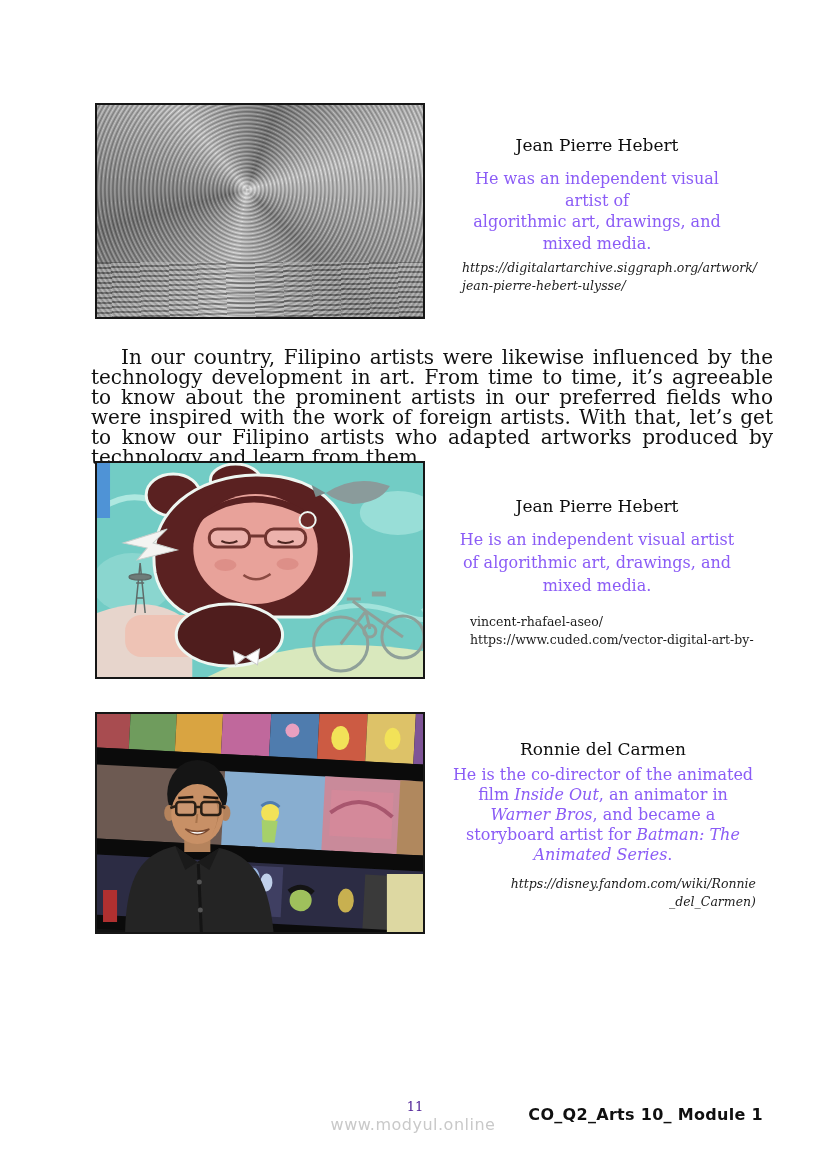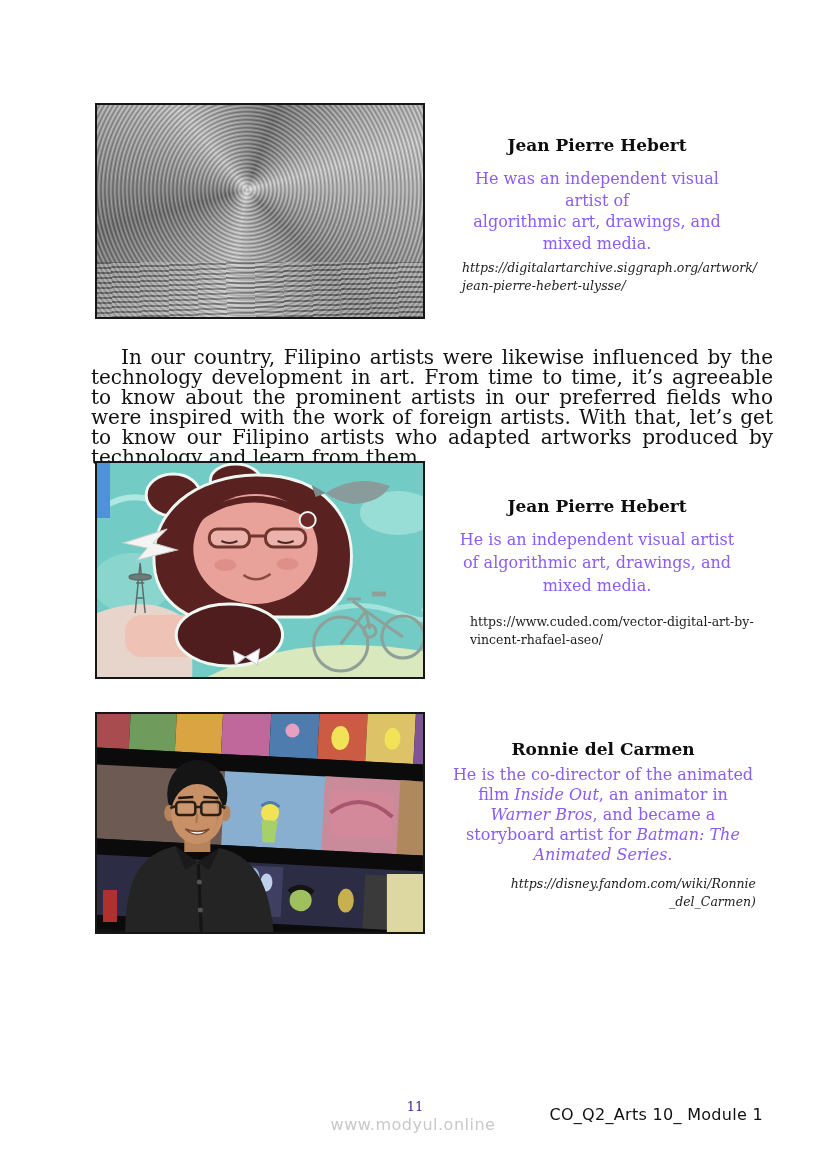--- a/index.html
+++ b/index.html
@@ -18,21 +18,21 @@
         rgba(25,25,25,.32) 360deg),
       repeating-radial-gradient(circle at 46% 40%, #d4d4d4 0px, #6a6a6a 2px, #c6c6c6 4px);
     background-color:#9a9a9a;}
   .art1::after{content:"";position:absolute;left:0;right:0;bottom:0;height:26%;opacity:.75;
     background:repeating-linear-gradient(178deg, rgba(40,40,40,.45) 0 2px, rgba(215,215,215,.45) 2px 5px);}
   .art2{top:461px;height:218px;}
   .art3{top:712px;height:222px;background:#141414;}
   .art-frame svg{display:block;width:100%;height:100%;}
 
   
-  .hd{position:absolute;margin:0;font-size:17px;font-weight:bold;text-align:center;color:#0e0e0e;}
+  .hd{position:absolute;margin:0;font-size:17px;font-weight:normal;text-align:center;color:#0e0e0e;}
   .hd1{left:437px;top:135px;width:320px;}
   .hd2{left:437px;top:496px;width:320px;}
   .hd3{left:443px;top:739px;width:320px;}
   .desc{position:absolute;font-size:16px;text-align:center;color:#8b5cf6;}
   .d1{left:437px;top:168px;width:320px;line-height:21.5px;}
   .d2{left:437px;top:528px;width:320px;line-height:23px;}
   .d3{left:443px;top:765px;width:320px;line-height:20px;}
   .src{position:absolute;font-size:12.5px;line-height:18px;text-align:left;color:#1c1c1c;}
   .u1{left:462px;top:259px;width:300px;font-style:italic;}
   .u2{left:470px;top:613px;width:290px;}
@@ -42,21 +42,21 @@
   
   .intro{position:absolute;left:75px;top:331px;width:682px;margin:16px;
          font-size:20px;line-height:20px;text-align:justify;text-indent:30px;color:#111;}
 
   
   .pagenum{position:absolute;left:385px;top:1099px;width:60px;text-align:center;
            font-size:13px;color:#4c1d95;}
   .watermark{position:absolute;left:313px;top:1115px;width:200px;text-align:center;
              font-family:"DejaVu Sans",sans-serif;font-size:16px;letter-spacing:.5px;color:#c9c9c9;}
   .module{position:absolute;left:463px;top:1105px;width:300px;text-align:right;
-          font-family:"DejaVu Sans",sans-serif;font-weight:normal;font-size:16px;
+          font-family:"DejaVu Sans",sans-serif;font-weight:bold;font-size:16px;
           letter-spacing:.3px;color:#101010;}
 </style>
 </head>
 <body>
 
 <div class="page">
 
   <div class="art-frame art1"></div>
   <h3 class="hd hd1">Jean Pierre Hebert</h3>
   <div class="desc d1">
@@ -125,22 +125,22 @@
       </g>
     </svg>
   </div>
   <h3 class="hd hd2">Jean Pierre Hebert</h3>
   <div class="desc d2">
       <div><span>He is an independent visual artist</span></div>
       <div><span>of algorithmic art, drawings, and</span></div>
       <div><span>mixed media.</span></div>
     </div>
   <div class="src u2">
+      <div>vincent-rhafael-aseo/</div>
       <div>https://www.cuded.com/vector-digital-art-by-</div>
-      <div>vincent-rhafael-aseo/</div>
     </div>
 
   <div class="art-frame art3">
     <svg viewBox="0 0 325 218" preserveAspectRatio="none">
       <rect width="325" height="218" fill="#121212"></rect>
       <g transform="rotate(3 162 109)">
 
         <g>
           <rect x="-20" y="-20" width="48" height="62" fill="#a84c50"></rect>
           <rect x="28" y="-20" width="46" height="62" fill="#6f9c5d"></rect>

